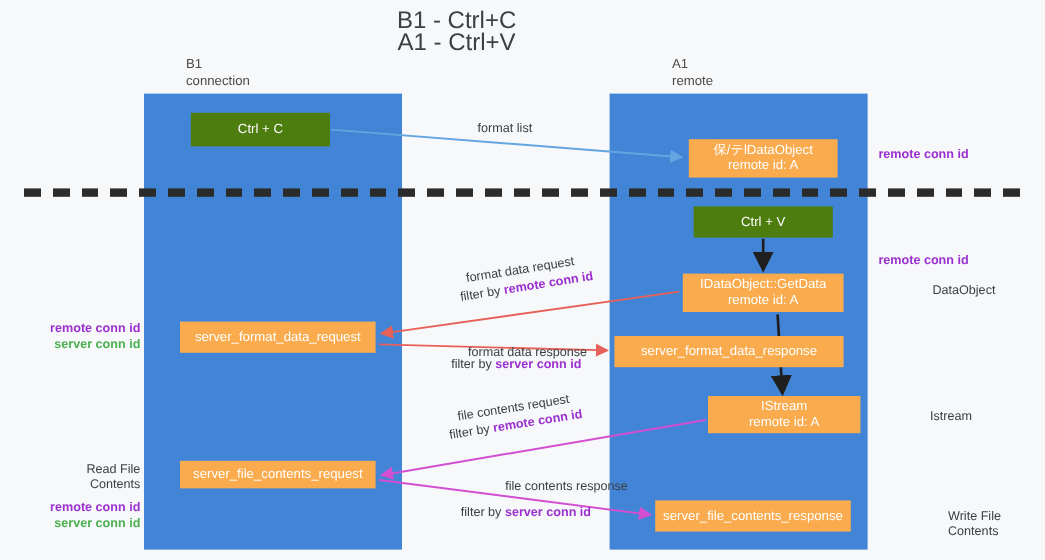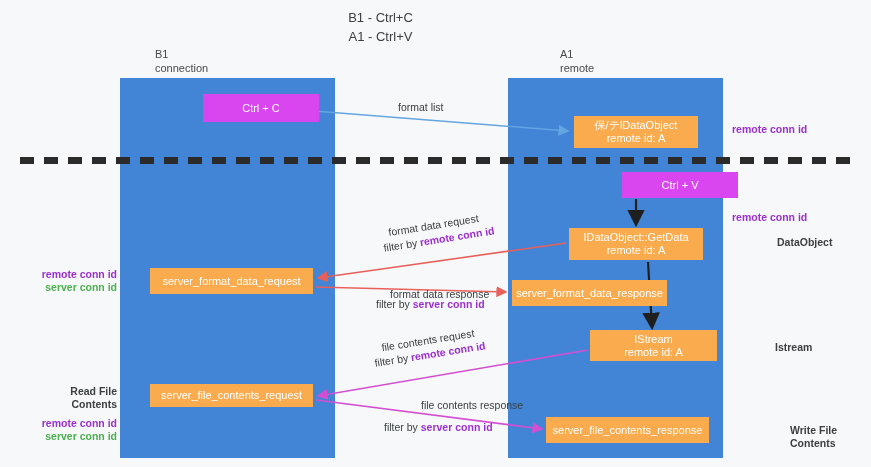--- a/index.html
+++ b/index.html
@@ -10,21 +10,21 @@
     position:relative;
     overflow:hidden;
     color:#3c4043;
   }
   .stage{position:absolute;left:0;top:0;width:871px;height:467px;}
   .abs{position:absolute;}
 
   
   #title{
     left:0;top:8px;width:761px;text-align:center;
-    font-size:13px;line-height:19px;color:#3c4043;
+    font-size:20px;line-height:19px;color:#3c4043;
   }
 
   
   .lane-head{
     text-align:left;font-size:11px;line-height:14px;color:#4a4a4a;
   }
   #head-b1{left:155px;top:47px;width:120px;}
   #head-a1{left:560px;top:47px;width:120px;}
 
   
@@ -44,38 +44,38 @@
     color:#ffffff;
     font-size:11px;
     line-height:13px;
     display:flex;
     flex-direction:column;
     align-items:center;
     justify-content:center;
     text-align:center;
     padding:2px 4px;
   }
-  .green{background:#d946ef;margin-left:44px;}
+  .green{background:#4d7c0f;}
   .orange{background:#f9ab4e;}
 
   #n-ctrlc{left:159px;top:94px;width:116px;height:28px;}
   #n-dataobject{left:574px;top:116px;width:124px;height:32px;justify-content:center;}
   #n-ctrlv{left:578px;top:172px;width:116px;height:26px;}
   #n-getdata{left:569px;top:228px;width:134px;height:32px;}
   #n-fmt-req{left:150px;top:268px;width:163px;height:26px;}
-  #n-fmt-res{left:512px;top:280px;width:155px;height:26px;}
+  #n-fmt-res{left:512px;top:280px;width:191px;height:26px;}
   #n-istream{left:590px;top:330px;width:127px;height:31px;}
   #n-file-req{left:150px;top:384px;width:163px;height:23px;}
   #n-file-res{left:546px;top:417px;width:163px;height:26px;}
 
   
   .side{font-size:10.5px;line-height:13px;}
   .purple{color:#9b30d0;font-weight:bold;}
   .green-t{color:#4caf50;font-weight:bold;}
-  .plain{color:#3c4043;font-weight:bold;padding-left:45px;}
+  .plain{color:#3c4043;font-weight:normal;padding-left:45px;}
 
   #a-remote1{left:732px;top:123px;}
   #a-remote2{left:732px;top:211px;}
   #a-dataobject{left:732px;top:236px;}
   #a-istream{left:730px;top:341px;}
   #a-write{left:733px;top:424px;margin-left:12px;}
 
   #a-left1{left:22px;top:268px;width:95px;text-align:right;}
   #a-left2{left:22px;top:385px;width:95px;text-align:right;}
 

